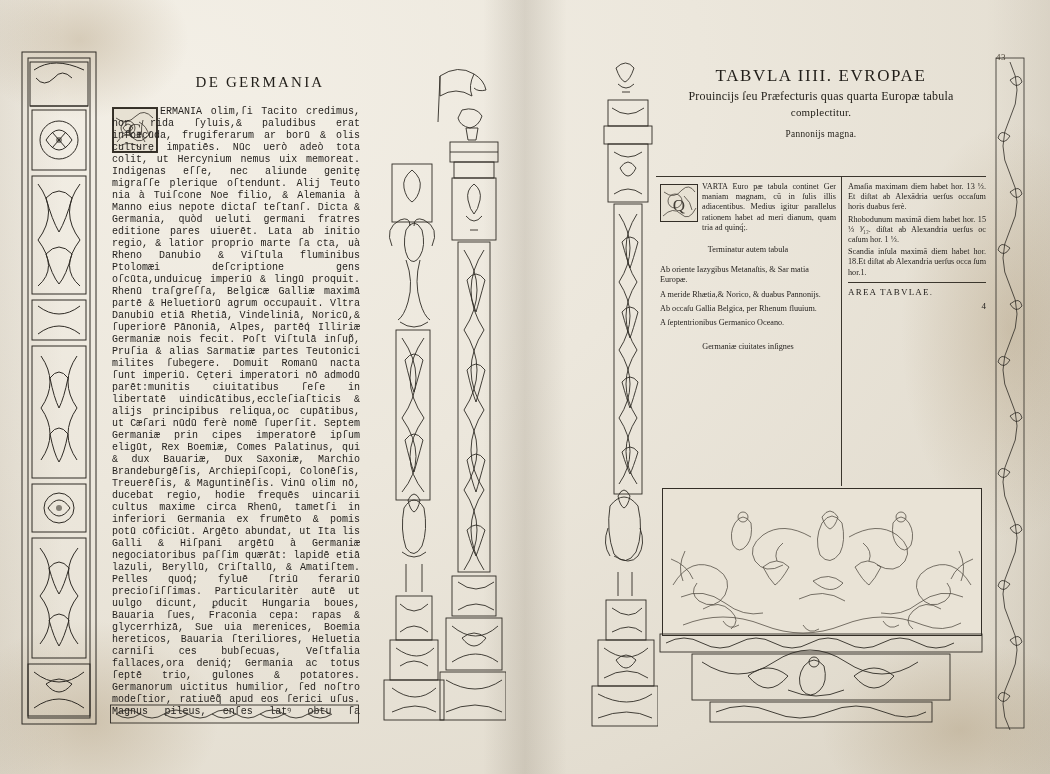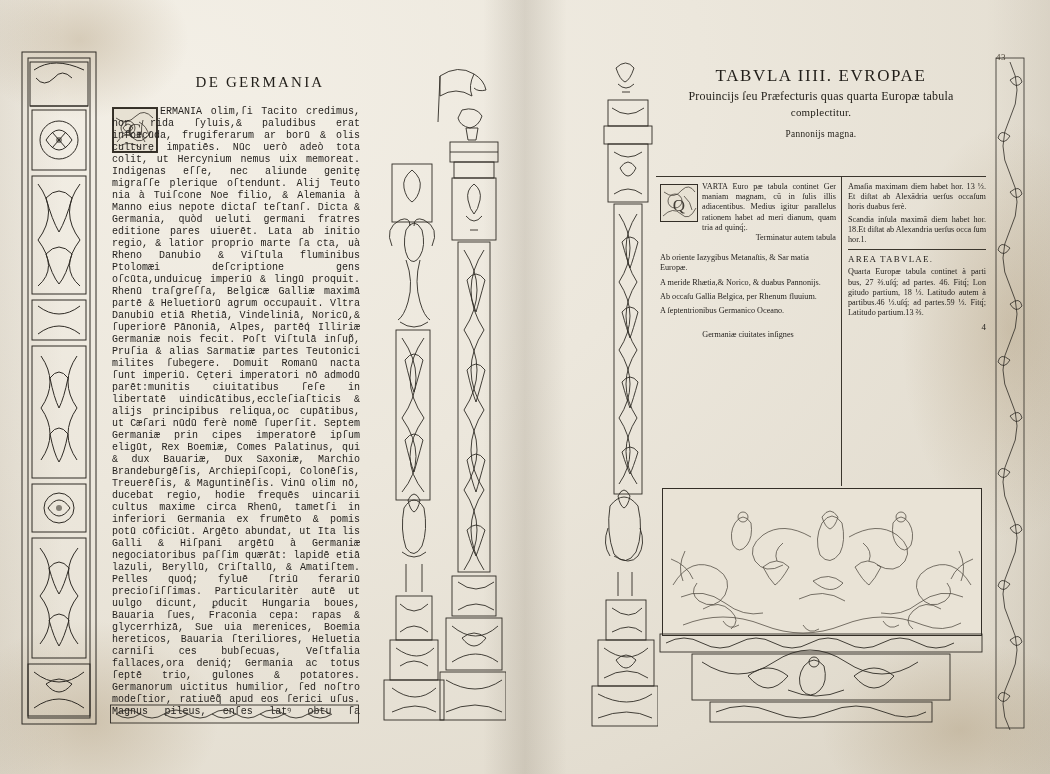--- a/index.html
+++ b/index.html
@@ -357,34 +357,34 @@
           <g stroke="#332e27" fill="none" stroke-width="0.7">
             <circle cx="15" cy="17" r="7"></circle>
             <path d="M3 32 q10 -10 18 -2 q8 8 15 -6"></path>
             <path d="M4 8 q10 8 18 -2 q7 -7 13 2"></path>
             <path d="M24 12 q7 6 8 14"></path>
           </g>
           <text x="19" y="27" font-family="Liberation Serif, serif" font-size="17" fill="#332e27" text-anchor="middle" opacity="0.9">Q</text>
         </svg>
       </div>
       <div style="text-align:justify;">VARTA Euro pæ tabula continet Ger maniam magnam, cū in ſulis illis adiacentibus. Medius igitur parallelus rationem habet ad meri dianum, quam tria ad quinq́;.</div>
-      <div class="center" style="text-align:right;">Terminatur autem tabula</div>
+      <div class="center" style="margin-top:12px;">Terminatur autem tabula</div>
       <div style="margin-top:10px;">Ab oriente Iazygibus Metanaſtis, &amp; Sar matia Europæ.</div>
       <div style="margin-top:4px;">A meride Rhætia,&amp; Norico, &amp; duabus Pannonijs.</div>
       <div style="margin-top:4px;">Ab occaſu Gallia Belgica, per Rhenum fluuium.</div>
       <div style="margin-top:4px;">A ſeptentrionibus Germanico Oceano.</div>
       <div class="center" style="margin-top:14px;">Germaniæ ciuitates inſignes</div>
     </div>
 
     <div class="rcol" style="position:absolute;left:320px;top:156px;width:138px;">
       <div style="text-align:justify;">Amaſia maximam diem habet hor. 13 ⅓. Et diſtat ab Alexādria uerſus occaſum horis duabus ferè.</div>
+      <div style="text-align:justify;margin-top:2px;">Rhobodunum maximā diem habet hor. 15 ⅓ ⅟₁₂. diſtat ab Alexandria uerſus oc caſum hor. 1 ⅓.</div>
       <div style="text-align:justify;margin-top:2px;">Scandia inſula maximā diem habet hor. 18.Et diſtat ab Alexandria uerſus occa ſum hor.1.</div>
       <hr class="sep-line">
       <div class="smallcaps">AREA  TABVLAE.</div>
-      <div style="text-align:justify;margin-top:3px;">Quarta Europæ tabula continet à parti bus, 27 ⅔.uſq́; ad partes. 46. Fitq́; Lon gitudo partium, 18 ⅓. Latitudo autem à partibus.46 ⅓.uſq́; ad partes.59 ⅓. Fitq́; Latitudo partium.13 ⅔.</div>
       <div class="num-right" style="margin-top:4px;font-size:9px;">4</div>
     </div>
 
     <div class="plate-frame" style="position:absolute;left:134px;top:462px;width:318px;height:146px;">
       <svg width="318" height="146" viewBox="0 0 318 146" aria-hidden="true">
         <rect x="0" y="0" width="318" height="146" fill="#e9e3d6"></rect>
         <g stroke="#3a342b" fill="none" stroke-width="0.7" opacity="0.95">
 
           <path d="M159 34 q10 -14 20 0 q4 18 -2 30 q-10 14 -20 2 q-6 -16 2 -32"></path>
           <path d="M159 28 q8 -12 16 0 q-3 10 -8 12 q-5 -2 -8 -12"></path>

